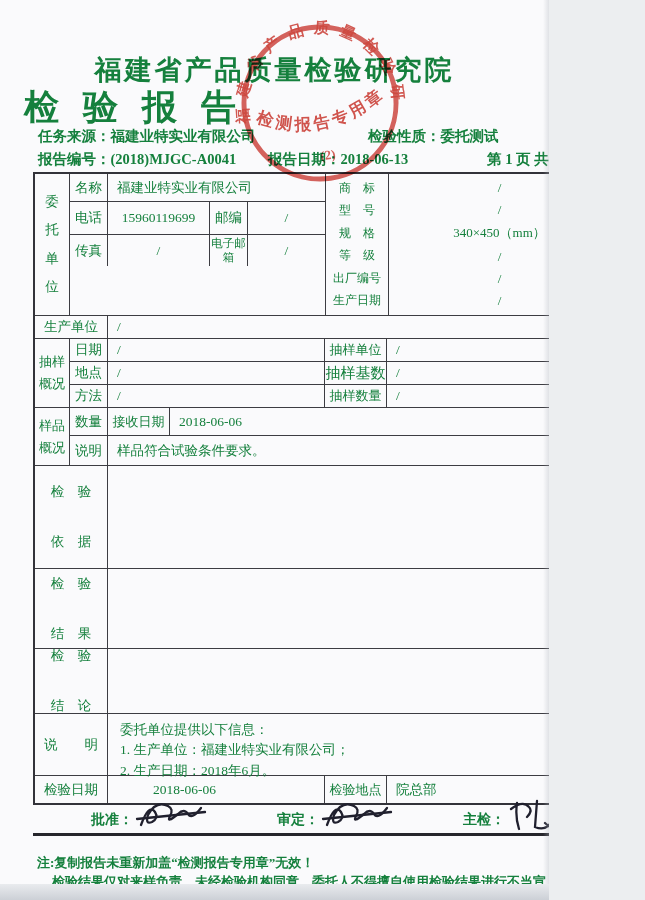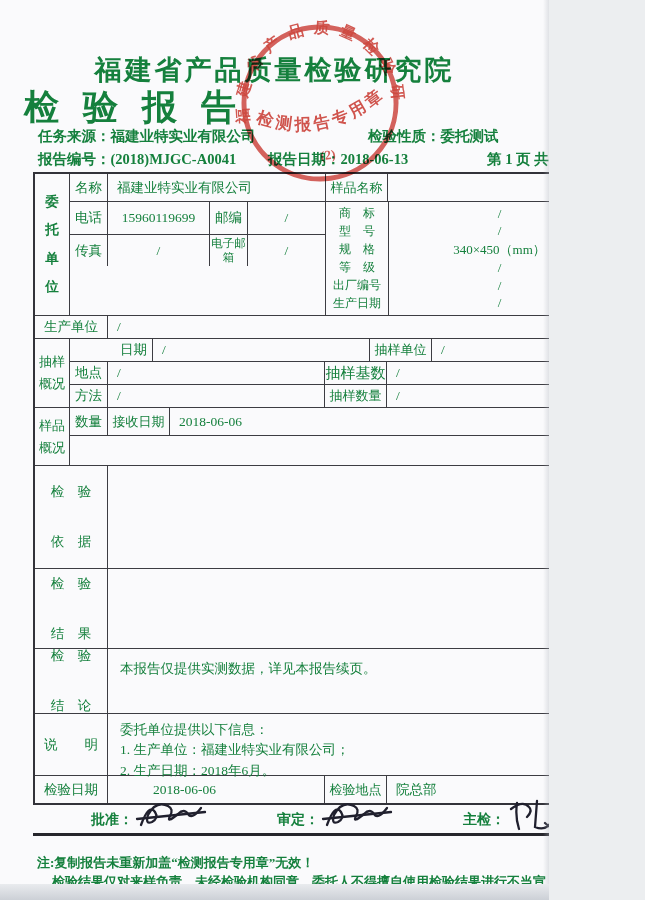--- a/index.html
+++ b/index.html
@@ -70,21 +70,21 @@
     <span>报告编号：</span><span>(2018)MJGC-A0041</span>
   </div>
   <div class="meta" style="left:268px;top:150px;text-align:right;">
     <span>报告日期：</span><span>2018-06-13</span>
   </div>
   <div class="meta" style="left:487px;top:150px;">第 1 页  共 2 页</div>
 
   <div class="tbl">
 
     <div class="row" style="height:141px;">
-      <div class="cell br vlab" style="width:35px;font-weight:bold;">
+      <div class="cell br vlab" style="width:35px;">
         <div class="vtext">委托单位</div>
       </div>
       <div class="stack br" style="width:255px;">
         <div class="row bb" style="height:28px;">
           <div class="cell br lab" style="width:38px;">名称</div>
           <div class="cell val" style="flex:1;">福建业特实业有限公司</div>
         </div>
         <div class="row bb" style="height:33px;">
           <div class="cell br lab" style="width:38px;">电话</div>
           <div class="cell br cen" style="width:102px;">15960119699</div>
@@ -92,24 +92,20 @@
           <div class="cell cen" style="flex:1;">/</div>
         </div>
         <div class="row" style="height:31px;">
           <div class="cell br lab" style="width:38px;">传真</div>
           <div class="cell br cen" style="width:102px;">/</div>
           <div class="cell br lab small" style="width:38px;text-align:center;">电子邮箱</div>
           <div class="cell cen" style="flex:1;">/</div>
         </div>
       </div>
       <div class="stack" style="flex:1;">
-        <div class="row bb" style="height:28px;">
-          <div class="cell br lab" style="width:62px;font-size:13px;">样品名称</div>
-          <div class="cell val" style="flex:1;"></div>
-        </div>
         <div class="row" style="flex:1;">
           <div class="br lines labstack" style="width:62px;font-size:12px;">
             <div>商　标</div>
             <div>型　号</div>
             <div>规　格</div>
             <div>等　级</div>
             <div>出厂编号</div>
             <div>生产日期</div>
           </div>
           <div class="lines valstack" style="flex:1;font-size:13px;">
@@ -129,21 +125,21 @@
       <div class="cell val" style="flex:1;">/</div>
     </div>
 
     <div class="row" style="height:69px;border-top:1.5px solid #3c3c42;">
       <div class="cell br glab" style="width:35px;font-size:13px;">
         <div>抽样</div>
         <div>概况</div>
       </div>
       <div class="stack" style="flex:1;">
         <div class="row bb" style="height:23px;">
-          <div class="cell br lab" style="width:38px;margin-left:45px;">日期</div>
+          <div class="cell br lab" style="width:38px;">日期</div>
           <div class="cell br val" style="width:217px;">/</div>
           <div class="cell br lab" style="width:62px;font-size:13px;">抽样单位</div>
           <div class="cell val" style="flex:1;">/</div>
         </div>
         <div class="row bb" style="height:23px;">
           <div class="cell br lab" style="width:38px;">地点</div>
           <div class="cell br val" style="width:217px;">/</div>
           <div class="cell br lab" style="width:62px;font-size:15px;">抽样基数</div>
           <div class="cell val" style="flex:1;">/</div>
         </div>
@@ -160,20 +156,24 @@
       <div class="cell br glab" style="width:35px;font-size:13px;">
         <div>样品</div>
         <div>概况</div>
       </div>
       <div class="stack" style="flex:1;">
         <div class="row bb" style="height:28px;">
           <div class="cell br lab" style="width:38px;">数量</div>
           <div class="cell br lab" style="width:62px;font-size:13px;">接收日期</div>
           <div class="cell val" style="flex:1;">2018-06-06</div>
         </div>
+        <div class="row" style="flex:1;">
+          <div class="cell br lab" style="width:38px;">说明</div>
+          <div class="cell val" style="flex:1;">样品符合试验条件要求。</div>
+        </div>
       </div>
     </div>
 
     <div class="row" style="height:103px;border-top:1.5px solid #3c3c42;">
       <div class="cell br glab wide" style="width:73px;">
         <div>检　验</div>
         <div>依　据</div>
       </div>
     </div>
 
@@ -182,21 +182,20 @@
         <div>检　验</div>
         <div>结　果</div>
       </div>
     </div>
 
     <div class="row" style="height:65px;border-top:1.5px solid #3c3c42;">
       <div class="cell br glab wide" style="width:73px;">
         <div>检　验</div>
         <div>结　论</div>
       </div>
-      <div class="cell top-val" style="flex:1;">本报告仅提供实测数据，详见本报告续页。</div>
     </div>
 
     <div class="row" style="height:62px;border-top:1.5px solid #3c3c42;">
       <div class="cell br lab" style="width:73px;">说　　明</div>
       <div class="stack top-val" style="flex:1;font-size:13.5px;line-height:1.5;padding-top:6px;">
         <div>委托单位提供以下信息：</div>
         <div>1. 生产单位：福建业特实业有限公司；</div>
         <div>2. 生产日期：2018年6月。</div>
       </div>
     </div>

